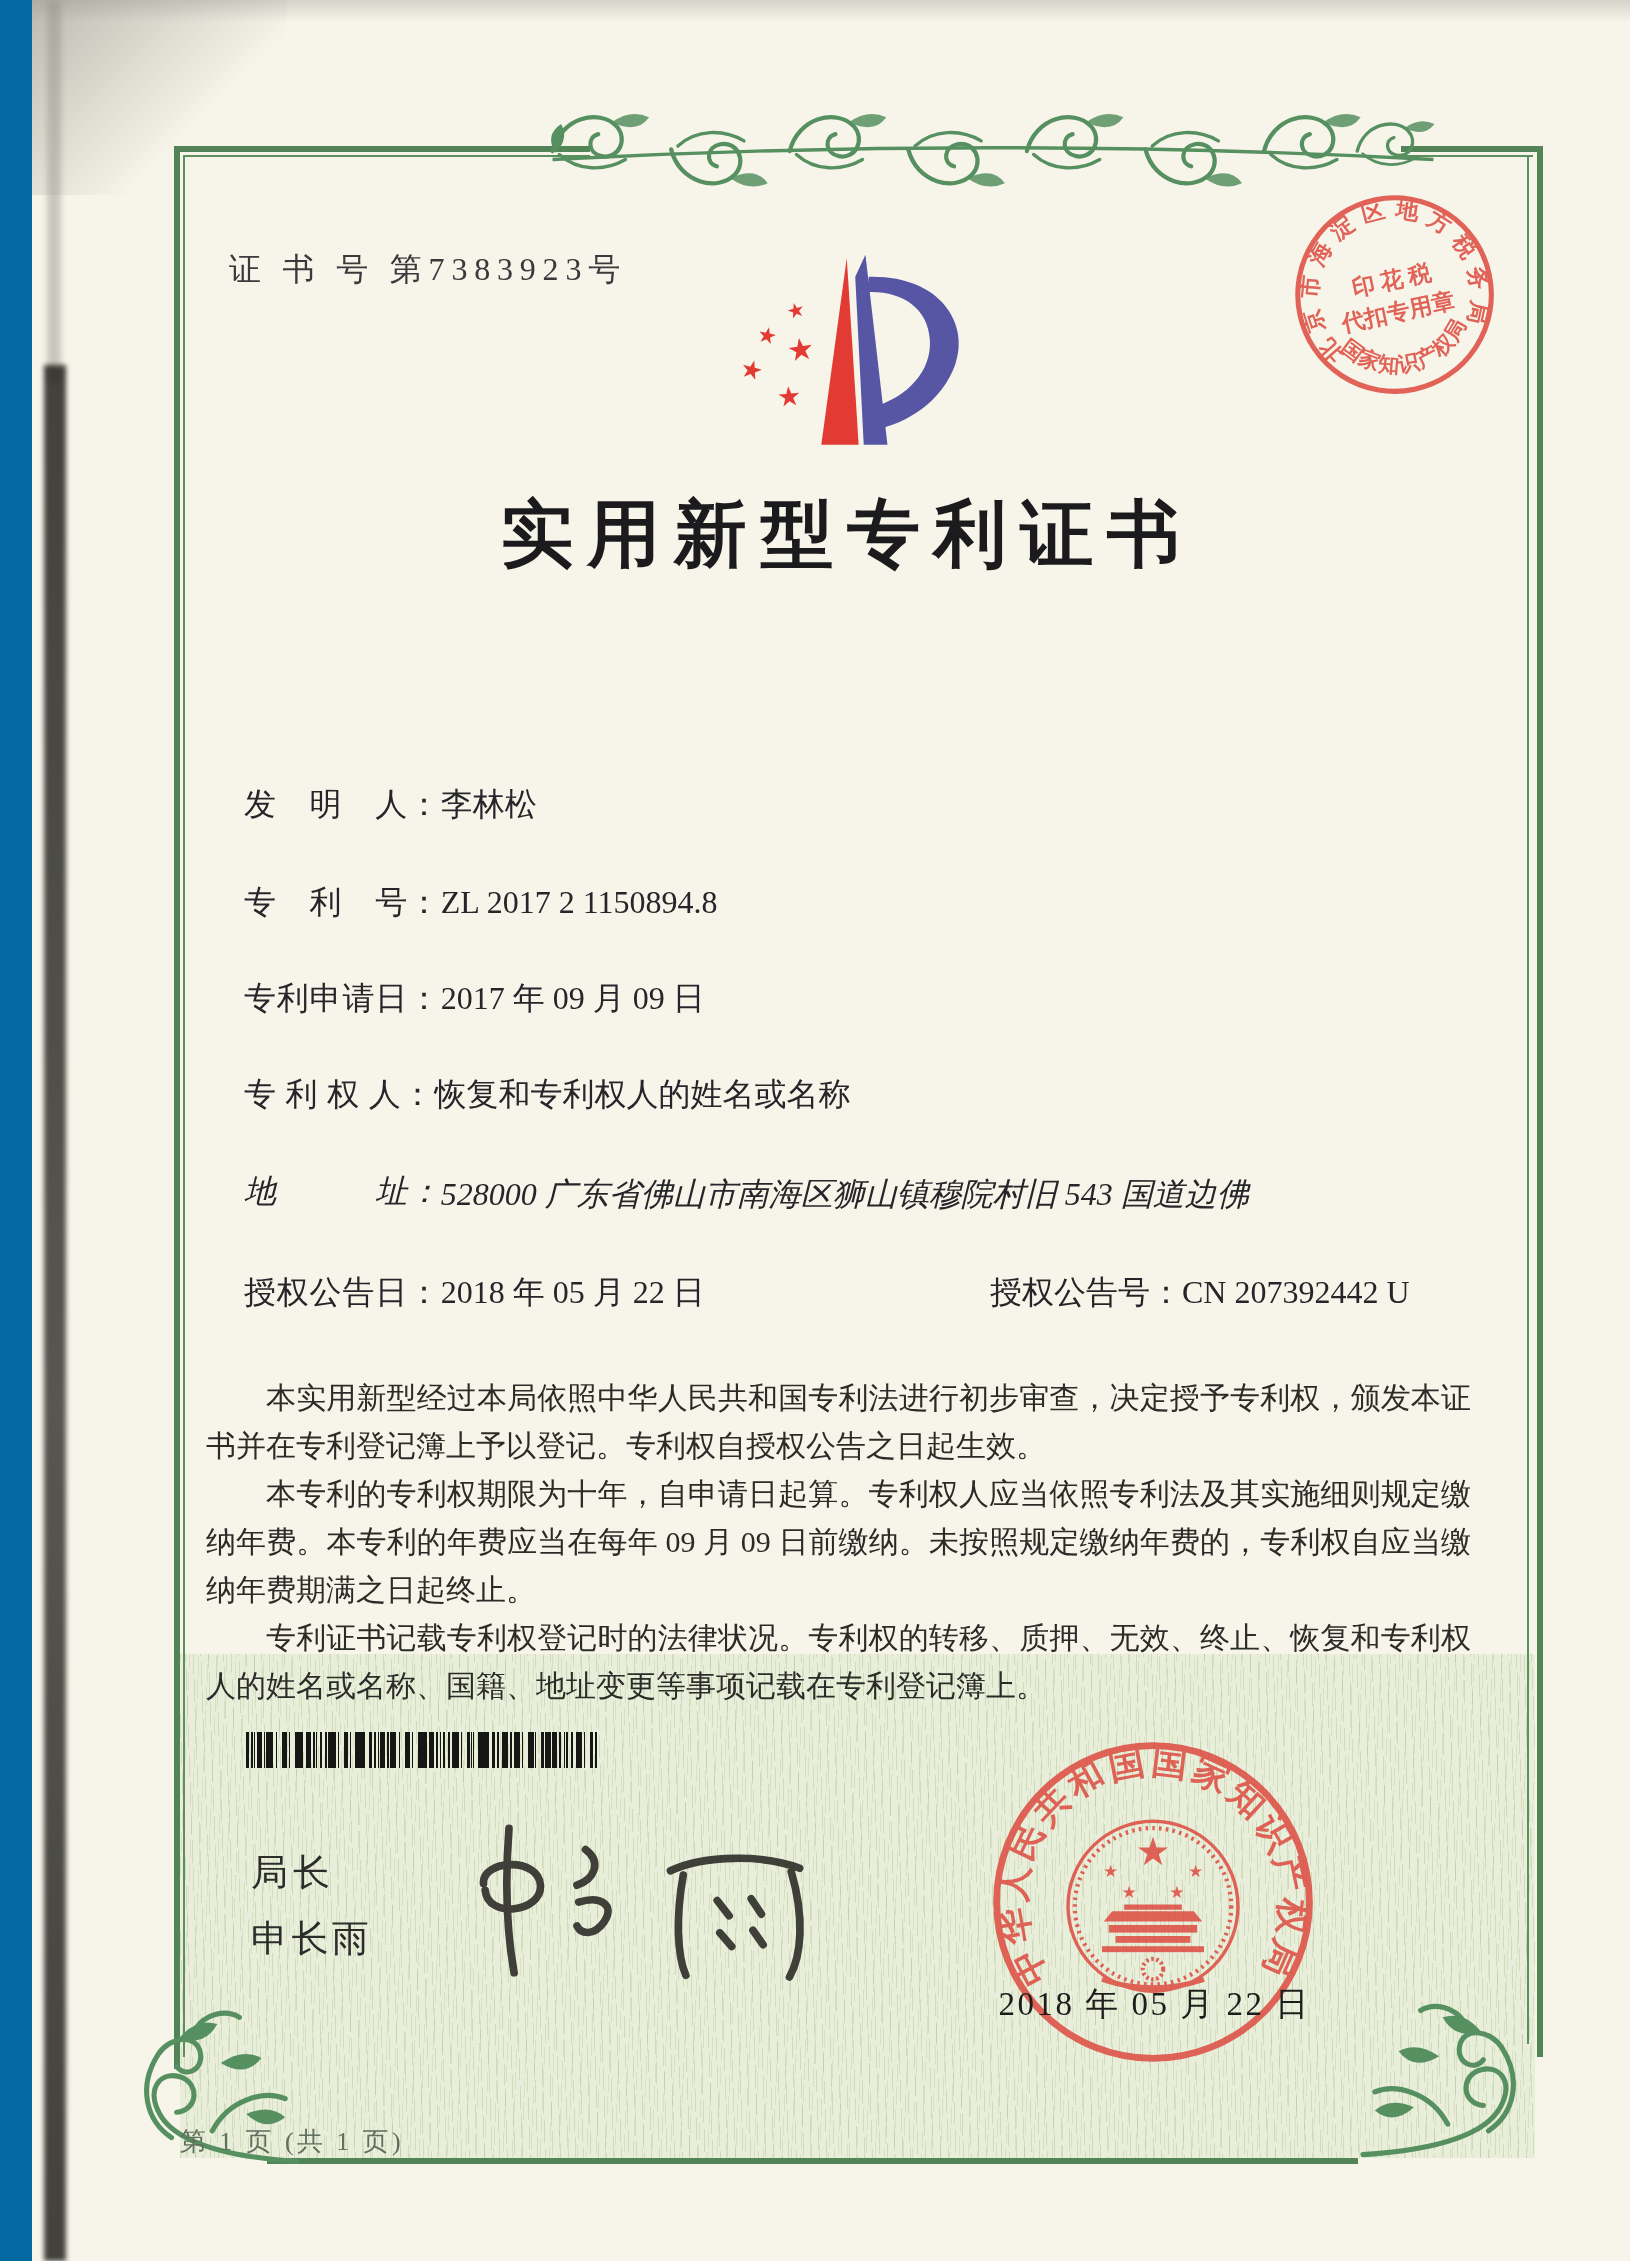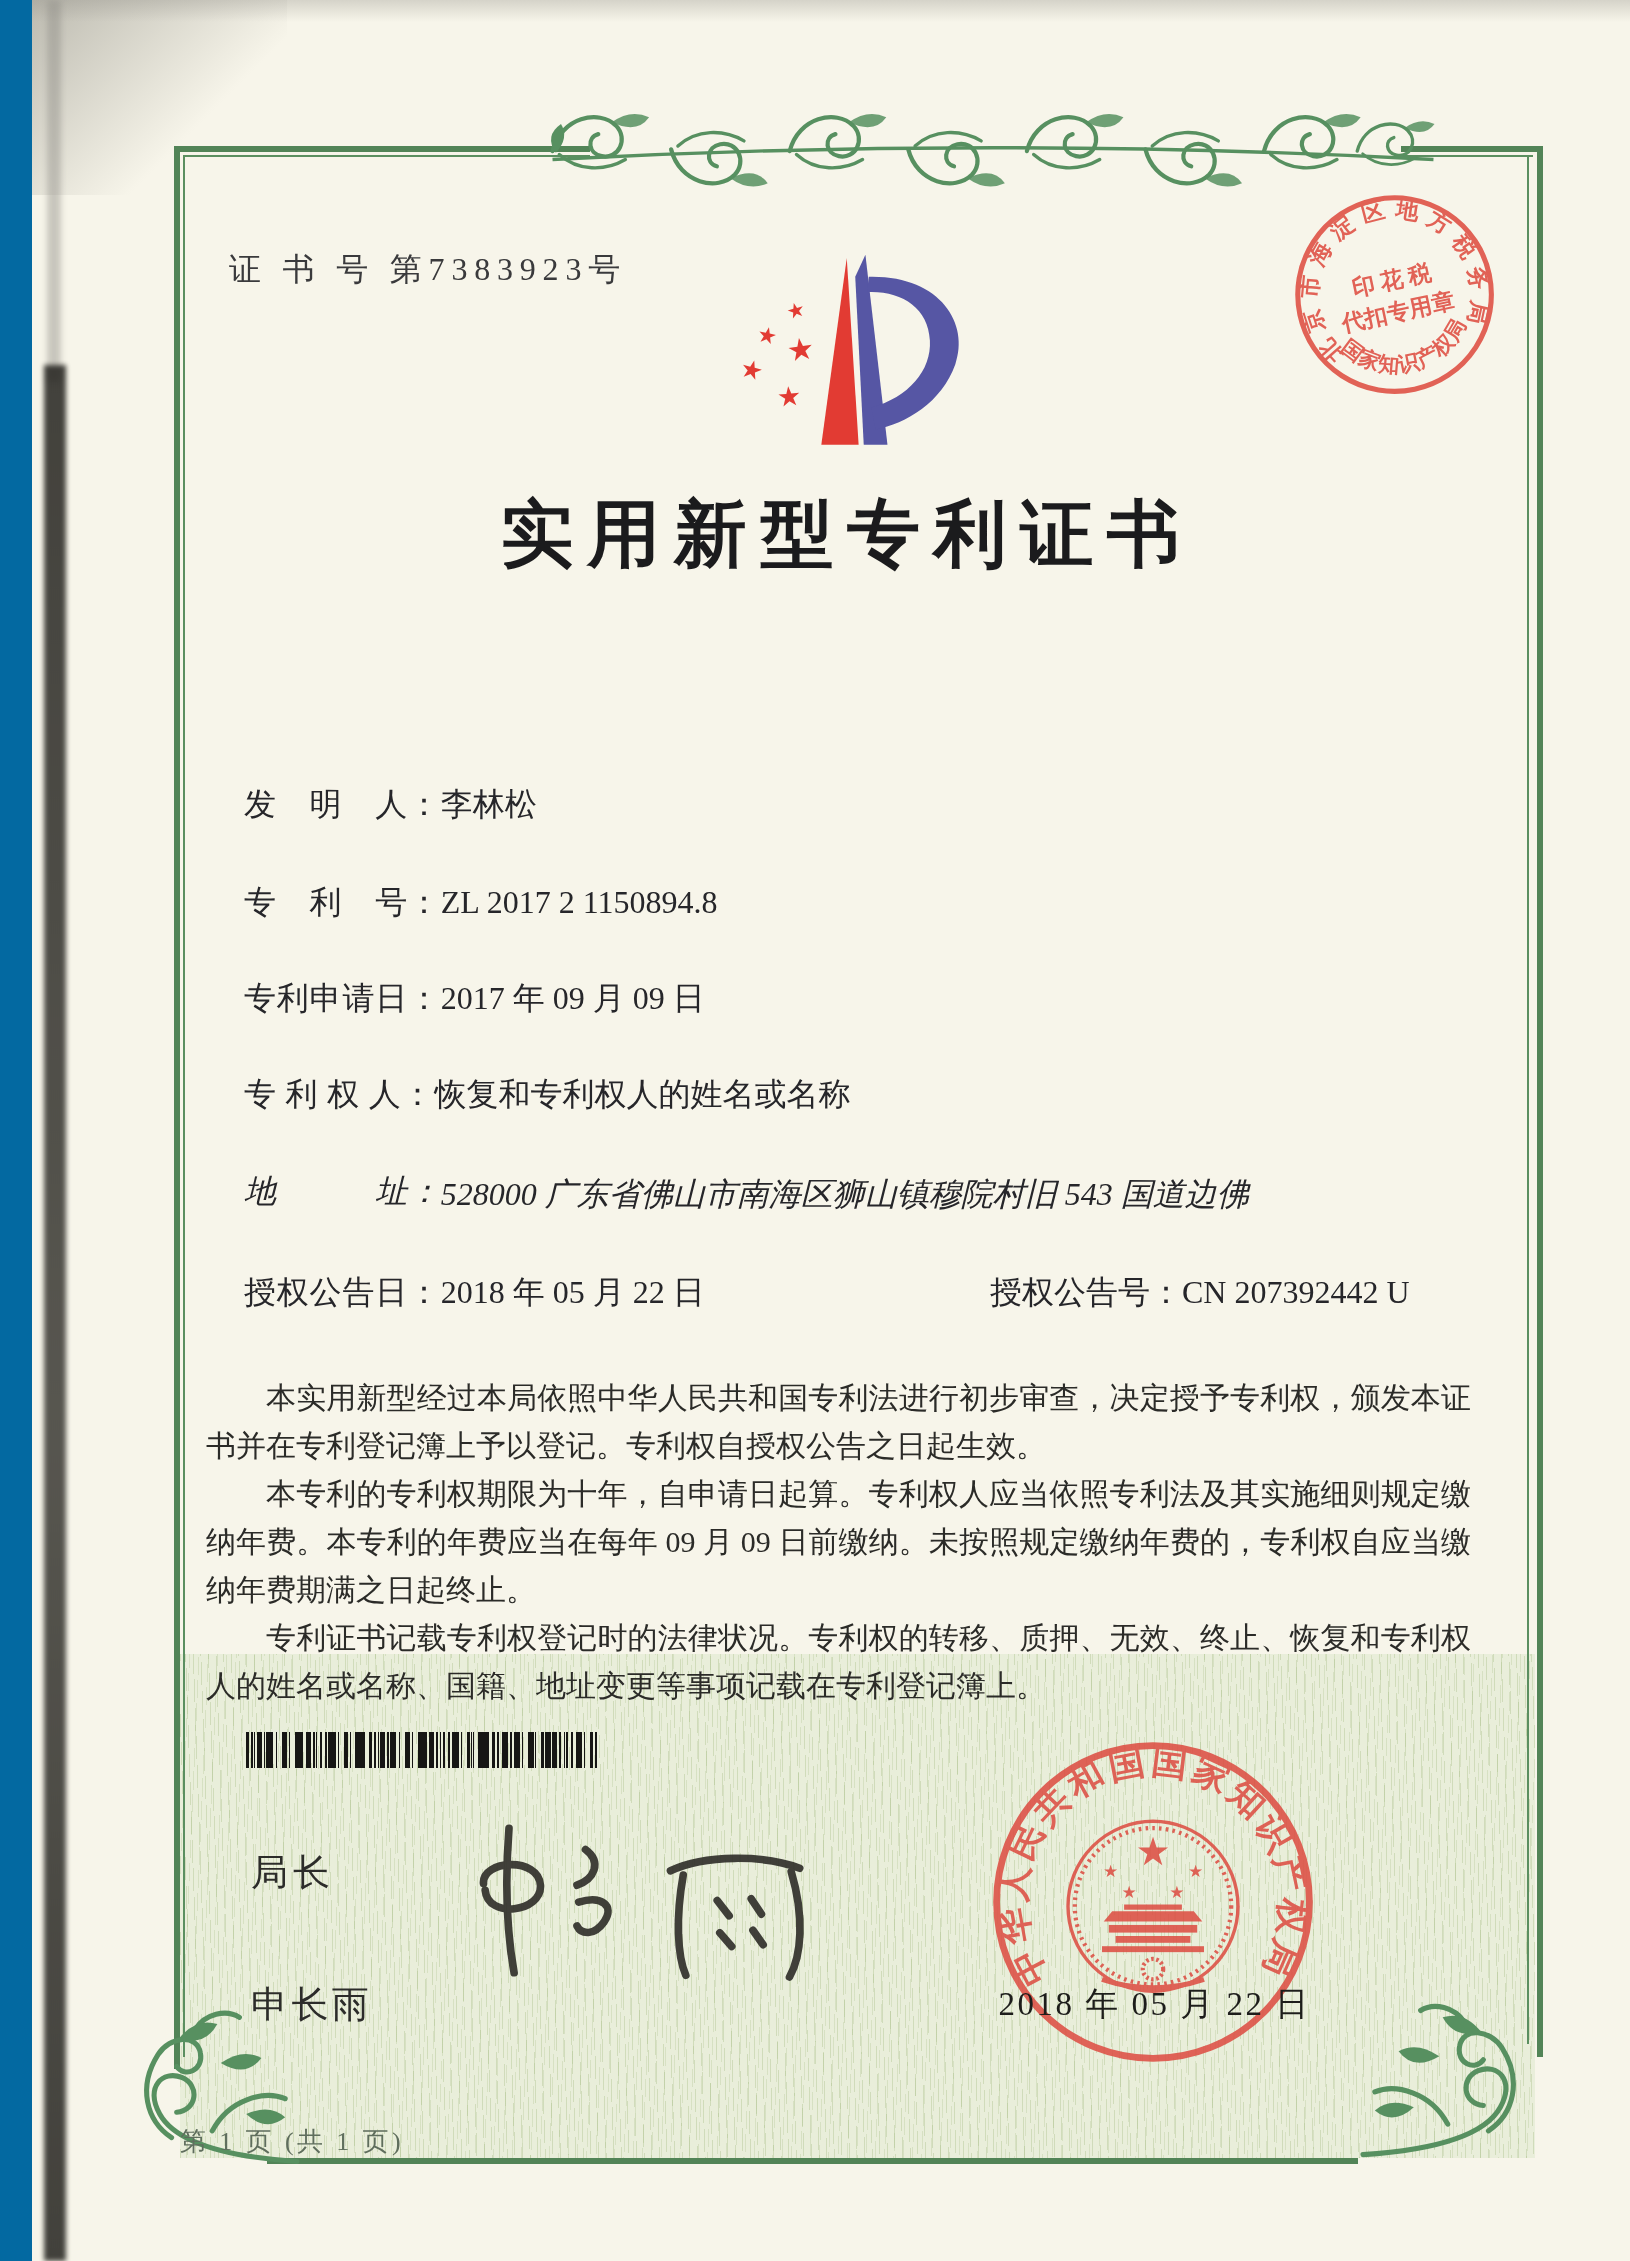--- a/index.html
+++ b/index.html
@@ -30,21 +30,21 @@
   .addr-val{display:inline-block;vertical-align:top;white-space:normal;width:943px;line-height:48px;}
   .grant-no{position:absolute;left:958px;top:1271px;font-size:32px;color:#26262a;white-space:nowrap;}
   .paras{position:absolute;left:174px;top:1330px;width:1265px;font-size:30px;line-height:48px;
          color:#2b2b28;text-align:justify;margin-top:44px;}
   .paras p{margin:0;text-indent:2em;}
   .barcode{position:absolute;left:214px;top:1732px;width:352px;height:36px;
     background-image:
       repeating-linear-gradient(90deg,#161614 0 2.5px,rgba(0,0,0,0) 2.5px 5.1px,#161614 5.1px 6.8px,rgba(0,0,0,0) 6.8px 11px,#161614 11px 16px,rgba(0,0,0,0) 16px 18px,#161614 18px 19.5px,rgba(0,0,0,0) 19.5px 24.6px),
       repeating-linear-gradient(90deg,rgba(0,0,0,0) 0 7.6px,#161614 7.6px 9.3px,rgba(0,0,0,0) 9.3px 20.4px,#161614 20.4px 25.5px,rgba(0,0,0,0) 25.5px 31px);}
   .director-title{position:absolute;left:219px;top:1848px;font-size:37px;color:#2c2c2a;letter-spacing:5.1px;}
-  .director-name{position:absolute;left:219px;top:1980px;font-size:37px;color:#2c2c2a;letter-spacing:3.4px;}
+  .director-name{position:absolute;left:219px;top:1914px;font-size:37px;color:#2c2c2a;letter-spacing:3.4px;}
   .sig-svg{position:absolute;left:426px;top:1790px;}
   .main-seal{position:absolute;left:951px;top:1732px;}
   .top-seal{position:absolute;left:1259px;top:191px;}
   .seal-date{position:absolute;left:944px;top:1982px;width:357px;text-align:center;
              font-size:33px;letter-spacing:2.5px;color:#1d1d1b;z-index:8;}
   .footer{position:absolute;left:148px;top:2094px;width:1189px;text-align:left;font-size:26px;
           letter-spacing:3.4px;color:#5f6e5d;margin-top:30px;}
   .logo-svg{position:absolute;left:696px;top:251px;}
   .orn{position:absolute;}
   svg{display:block;}

